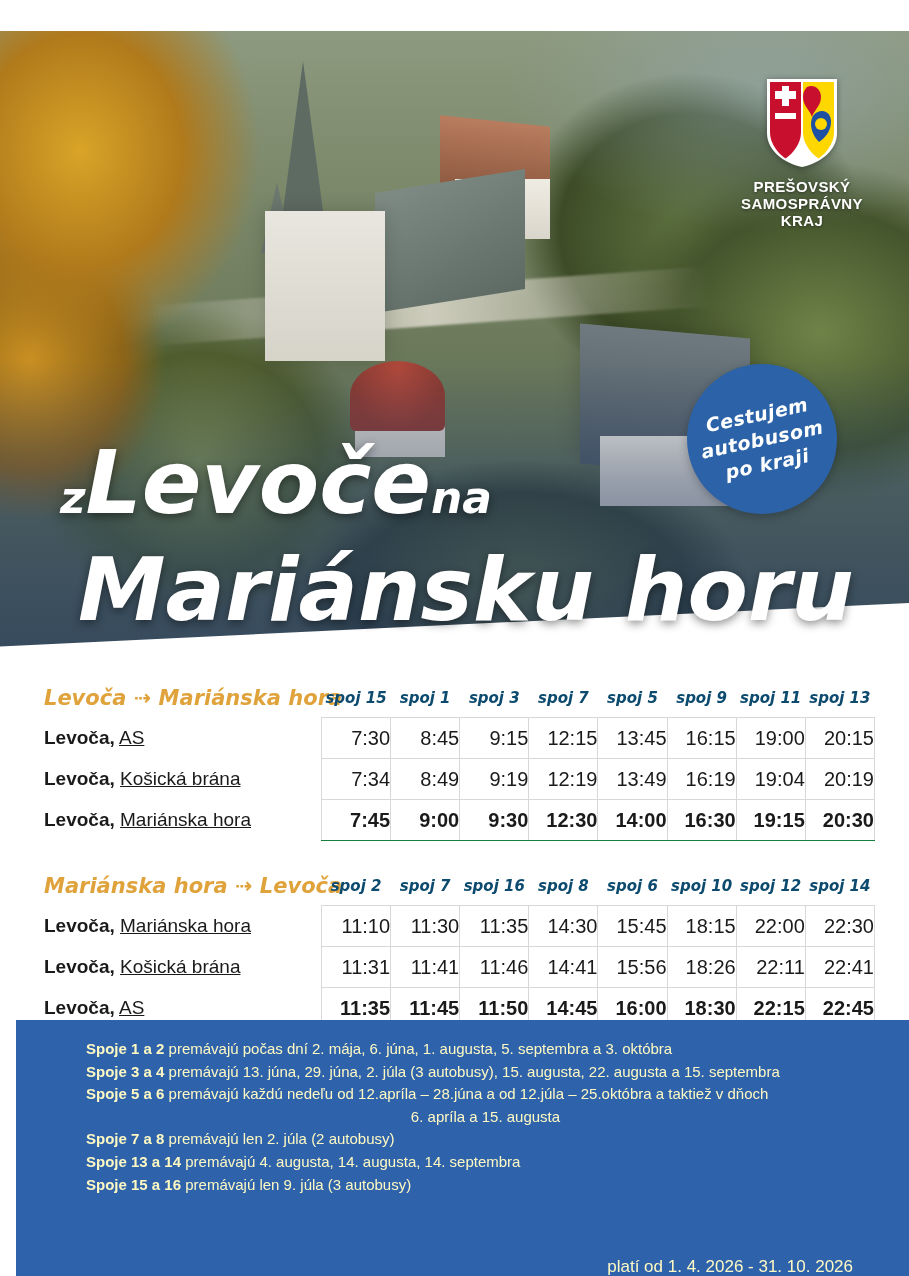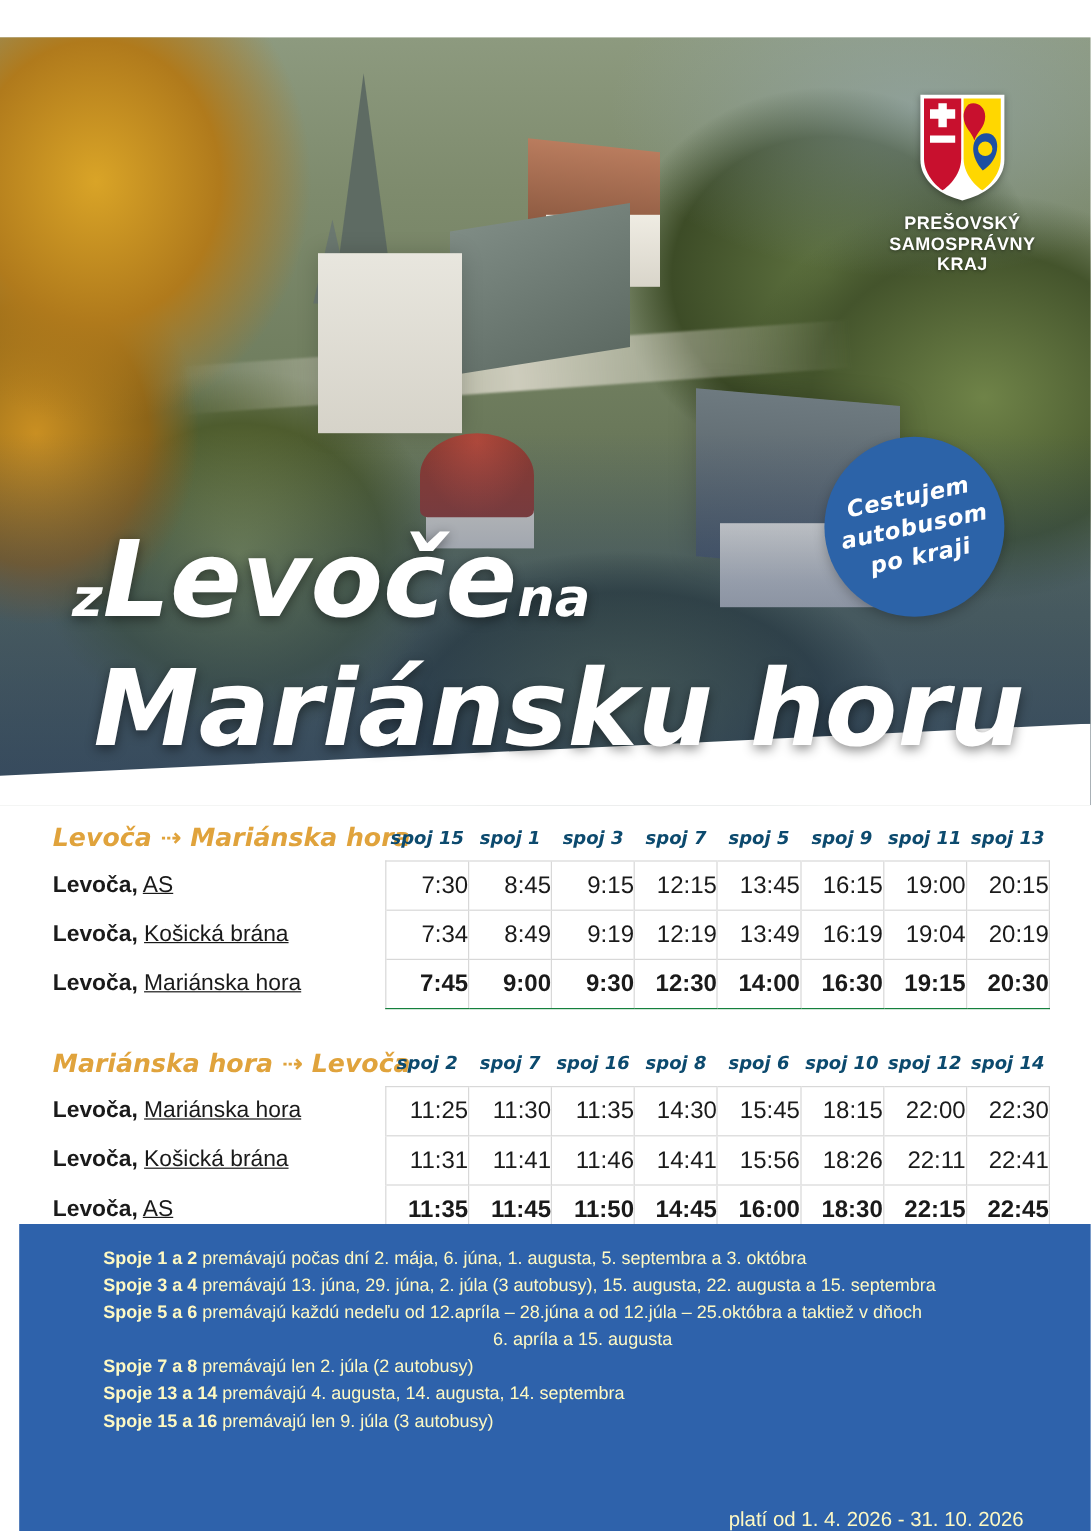--- a/index.html
+++ b/index.html
@@ -454,21 +454,21 @@
           <th class="trip-head">spoj 12</th>
           <th class="trip-head">spoj 14</th>
         </tr>
       </thead>
       <tbody>
         <tr>
           <td class="stop-cell">
             <span class="stop-city">Levoča,</span>
             <span class="stop-name">Mariánska hora</span>
           </td>
-          <td class="time-cell">11:25</td>
+          <td class="time-cell">11:10</td>
           <td class="time-cell">11:30</td>
           <td class="time-cell">11:35</td>
           <td class="time-cell">14:30</td>
           <td class="time-cell">15:45</td>
           <td class="time-cell">18:15</td>
           <td class="time-cell">22:00</td>
           <td class="time-cell last-col">22:30</td>
         </tr>
         <tr>
           <td class="stop-cell">

